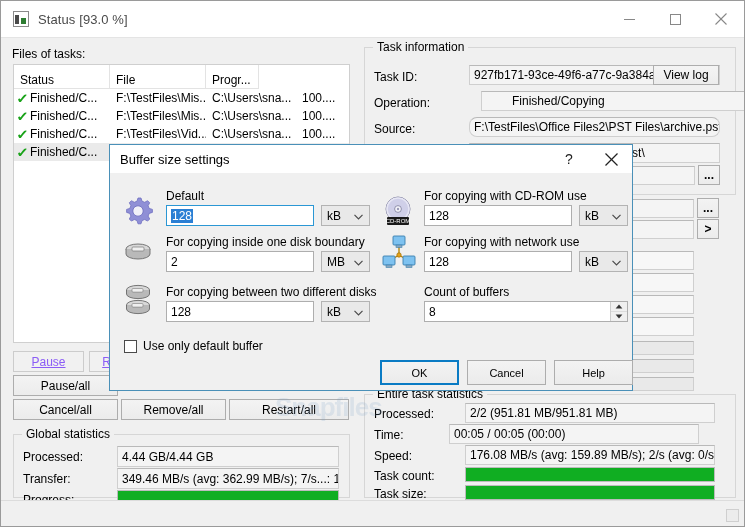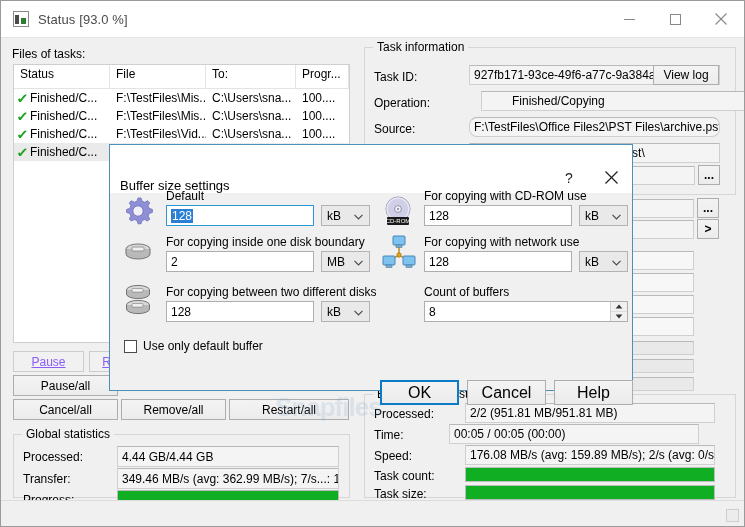--- a/index.html
+++ b/index.html
@@ -115,21 +115,21 @@
   #task-list {
     position: absolute; left: 12px; top: 63px;
     width: 337px; height: 279px;
     background: #ffffff; border: 1px solid #cfcfcf;
     overflow: hidden;
   }
   .lv-head { display: flex; height: 24px; background: #fff; }
   .lv-head > div {
     border-right: 1px solid #e3e3e3;
     border-bottom: 1px solid #e3e3e3;
-    padding: 2px 0 0 6px;
+    padding: 8px 0 0 6px;
     font-size: 12px;
     overflow: hidden; white-space: nowrap;
   }
   .lv-row { display: flex; height: 18px; align-items: center; }
   .lv-row.sel { background: #eaeaea; }
   .lv-row > div {
     padding-left: 6px; font-size: 12px;
     overflow: hidden; white-space: nowrap;
   }
   .c0 { width: 96px; } .c1 { width: 96px; } .c2 { width: 90px; } .c3 { width: 53px; }
@@ -160,23 +160,23 @@
   #dialog {
     position: absolute;
     left: 108px; top: 143px;
     width: 524px; height: 247px;
     background: #f0f0f0;
     border: 1px solid #4a90b8;
     box-shadow: 0 0 0 0 rgba(0,0,0,0);
   }
   #dlg-title {
     position: absolute; top: 0; left: 0;
-    width: 522px; height: 48px;
+    width: 522px; height: 28px;
     background: #ffffff;
-    display: flex; align-items: flex-end;
+    display: flex; align-items: center;
   }
   #dlg-title .t { margin-left: 10px; font-size: 13px; color: #000; }
   .dlg-ctrls { margin-left: auto; display: flex; }
   .dlg-ctrl {
     width: 42px; height: 31px;
     display: flex; align-items: center; justify-content: center;
     color: #222; font-size: 14px;
   }
   .dlg-body { position: absolute; top: 32px; left: 0; width: 522px; height: 214px; }
 
@@ -219,22 +219,22 @@
   .spin .arrows > div {
     flex: 1; display: flex; align-items: center; justify-content: center;
     background: #f0f0f0; font-size: 7px; color: #333;
   }
   .spin .arrows > div:first-child { border-bottom: 1px solid #dcdcdc; }
   .dlabel { position: absolute; font-size: 12px; }
   .dbtn {
     position: absolute; height: 25px; width: 79px;
     background: linear-gradient(#f3f3f3, #ebebeb);
     border: 1px solid #adadad;
-    font-size: 16px;
-    display: flex; align-items: center; justify-content: center; margin-top: 20px;
+    font-size: 11px;
+    display: flex; align-items: center; justify-content: center;
   }
   .dbtn.default { border: 2px solid #0a7bc4; }
   .cbx {
     position: absolute;
     width: 13px; height: 13px;
     background: #fff; border: 1px solid #4a4a4a;
   }
   .watermark {
     position: absolute; left: 165px; top: 215px;
     font-size: 26px; font-weight: bold;
@@ -273,21 +273,20 @@
     </div>
   </div>
   <div class="titlebar-sep"></div>
 
   <div class="lbl" id="tasks-label">Files of tasks:</div>
 
   <div id="task-list">
     <div class="lv-head">
       <div class="c0">Status</div>
       <div class="c1">File</div>
-      <div class="c2">To:</div>
       <div class="c3">Progr...</div>
     </div>
 
     <div class="lv-row">
       <div class="c0">
           <span class="chk">✓</span>
           <span>Finished/C...</span>
         </div>
       <div class="c1">F:\TestFiles\Mis...</div>
       <div class="c2">C:\Users\sna...</div>

